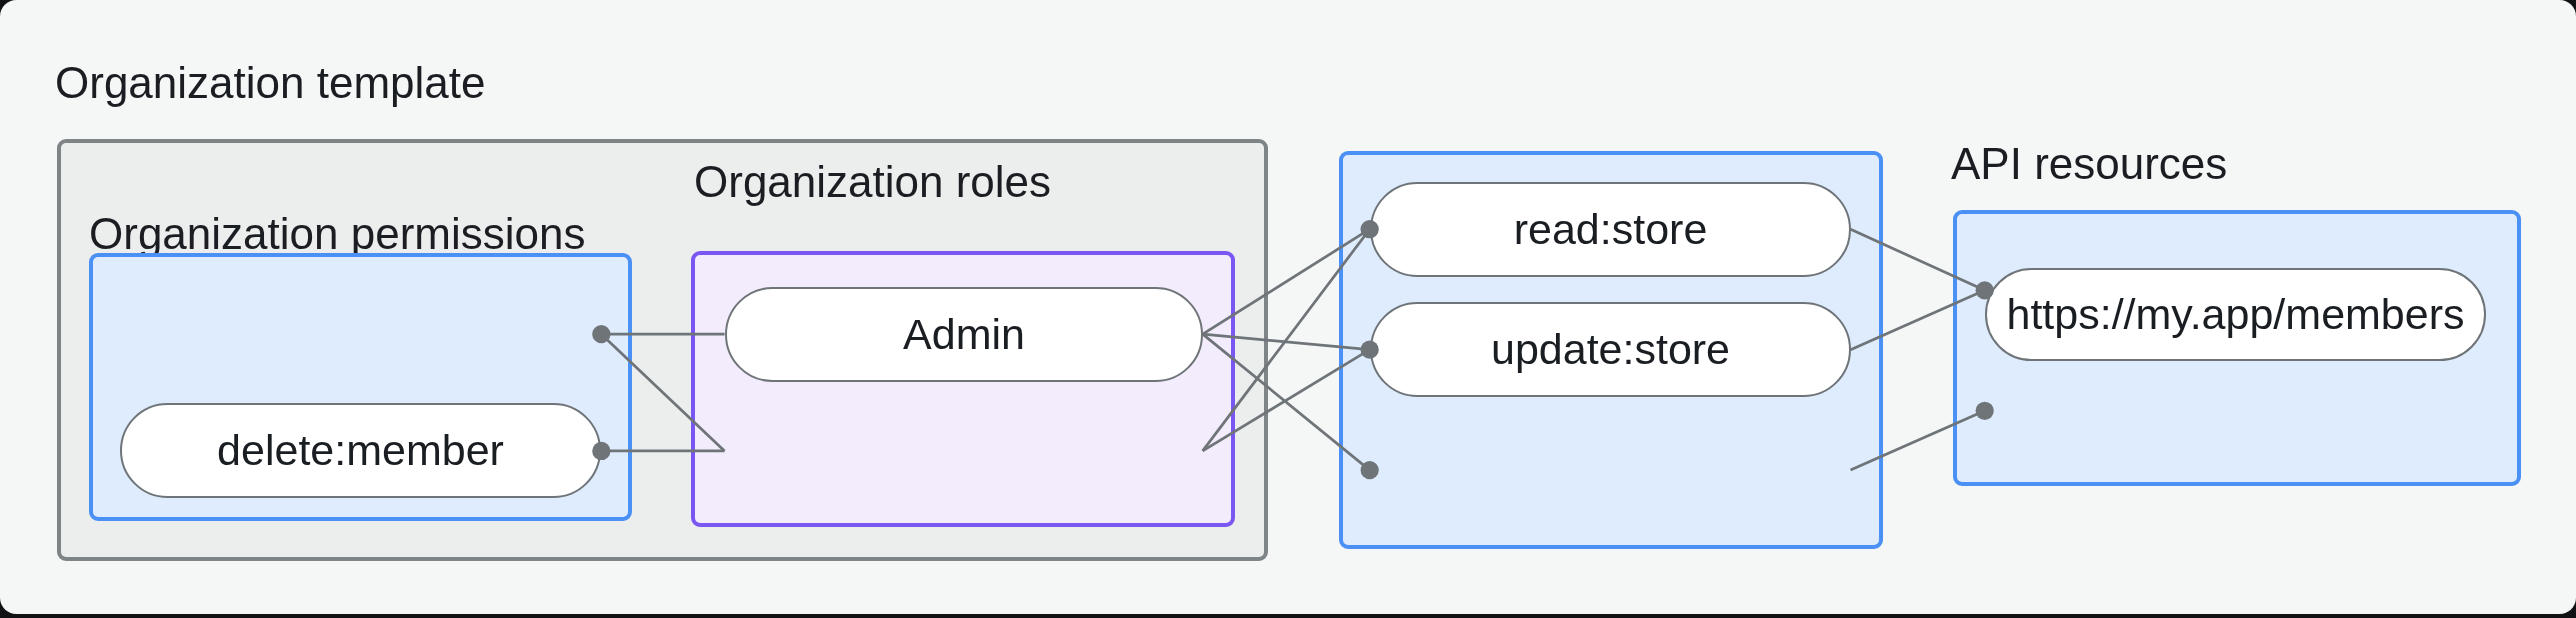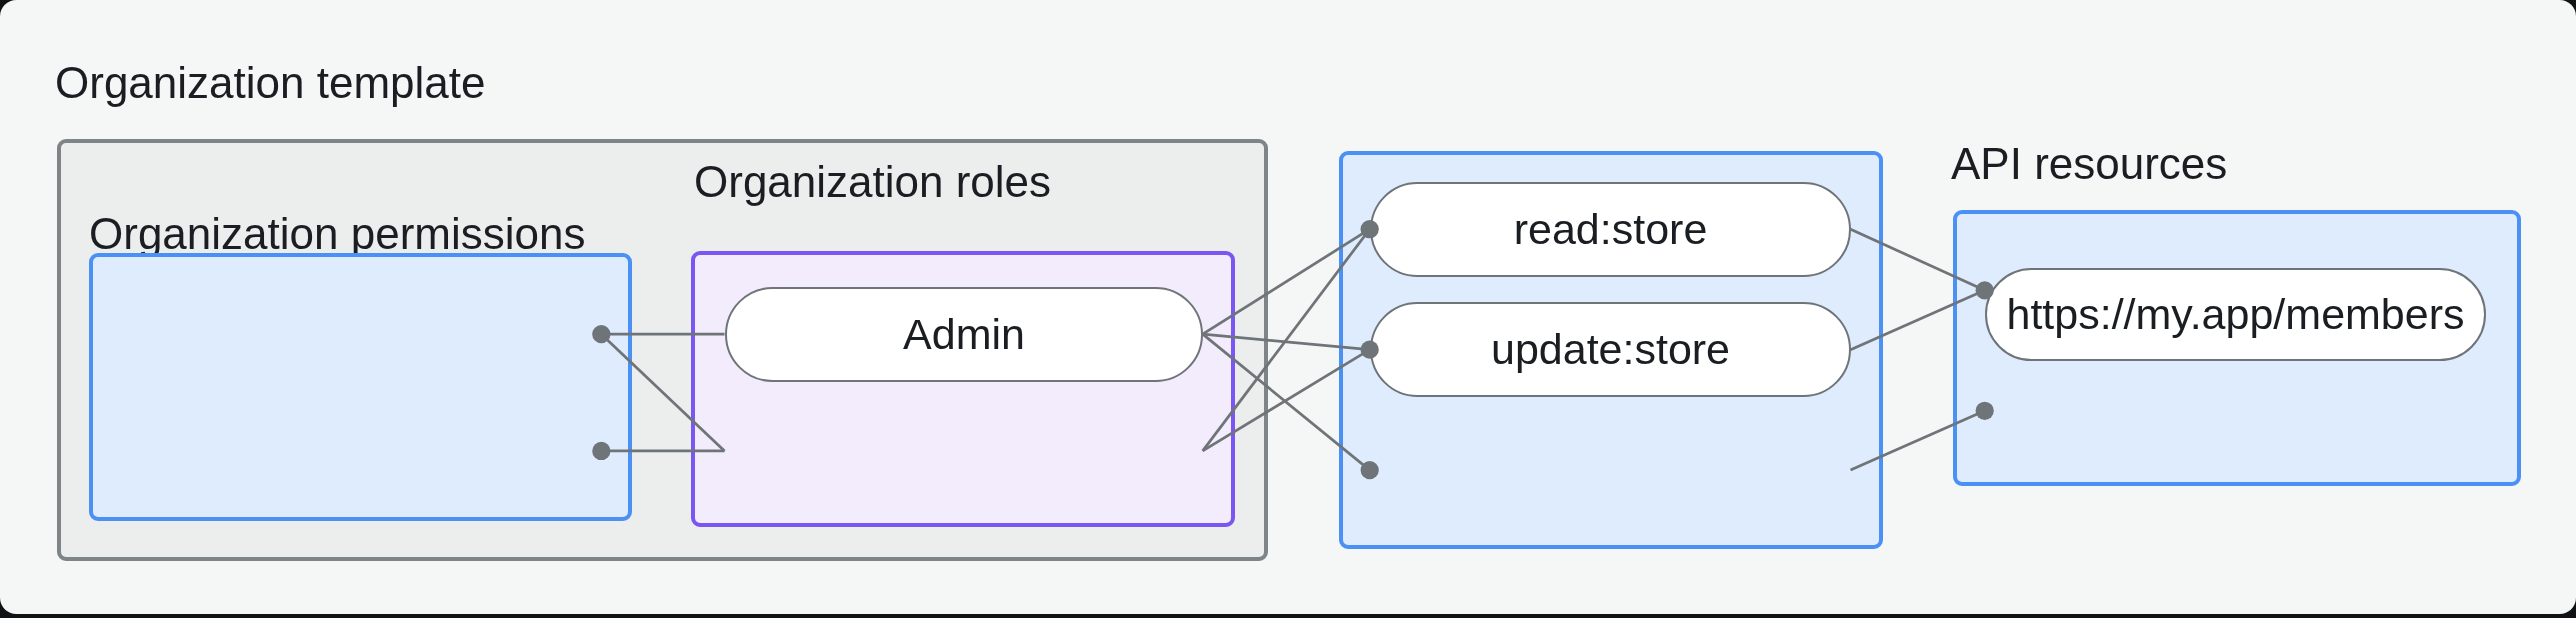--- a/index.html
+++ b/index.html
@@ -68,20 +68,21 @@
   <div class="group-box blue-box" style="left:89px;top:253px;width:543px;height:268px;"></div>
 
   <div class="heading" style="left:694px;top:157px;">Organization roles</div>
   <div class="group-box purple-box" style="left:691px;top:251px;width:544px;height:276px;"></div>
 
   <div class="group-box blue-box" style="left:1339px;top:151px;width:544px;height:398px;"></div>
 
   <div class="heading" style="left:1951px;top:139px;">API resources</div>
   <div class="group-box blue-box" style="left:1953px;top:210px;width:568px;height:276px;"></div>
 
+  <div class="pill" style="left:120px;top:403px;width:481px;height:95px;">delete:member</div>
 
   <div class="pill" style="left:725px;top:287px;width:478px;height:95px;">Admin</div>
 
   <div class="pill" style="left:1370px;top:302px;width:481px;height:95px;">update:store</div>
   <div class="pill" style="left:1370px;top:182px;width:481px;height:95px;">read:store</div>
 
   <div class="pill" style="left:1985px;top:244px;width:501px;height:93px;margin-top:24px;">https://my.app/members</div>
 
   <svg class="edges" width="2576" height="619" viewBox="0 0 2823 678">
       <line x1="659" y1="366" x2="794" y2="366" stroke="#6e7478" stroke-width="3"></line>

